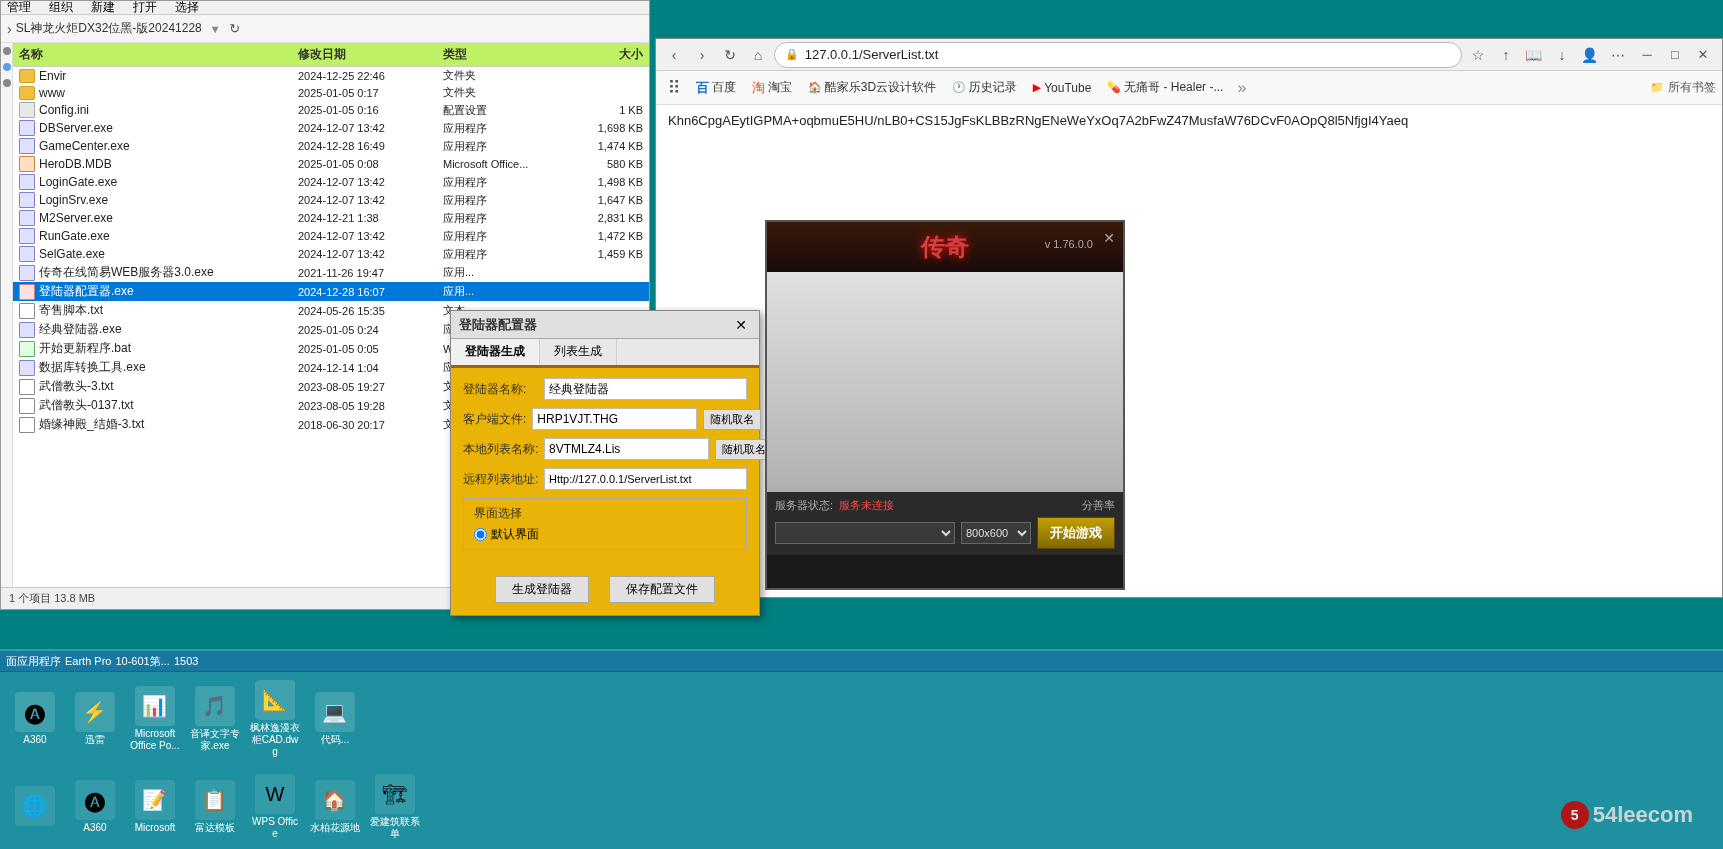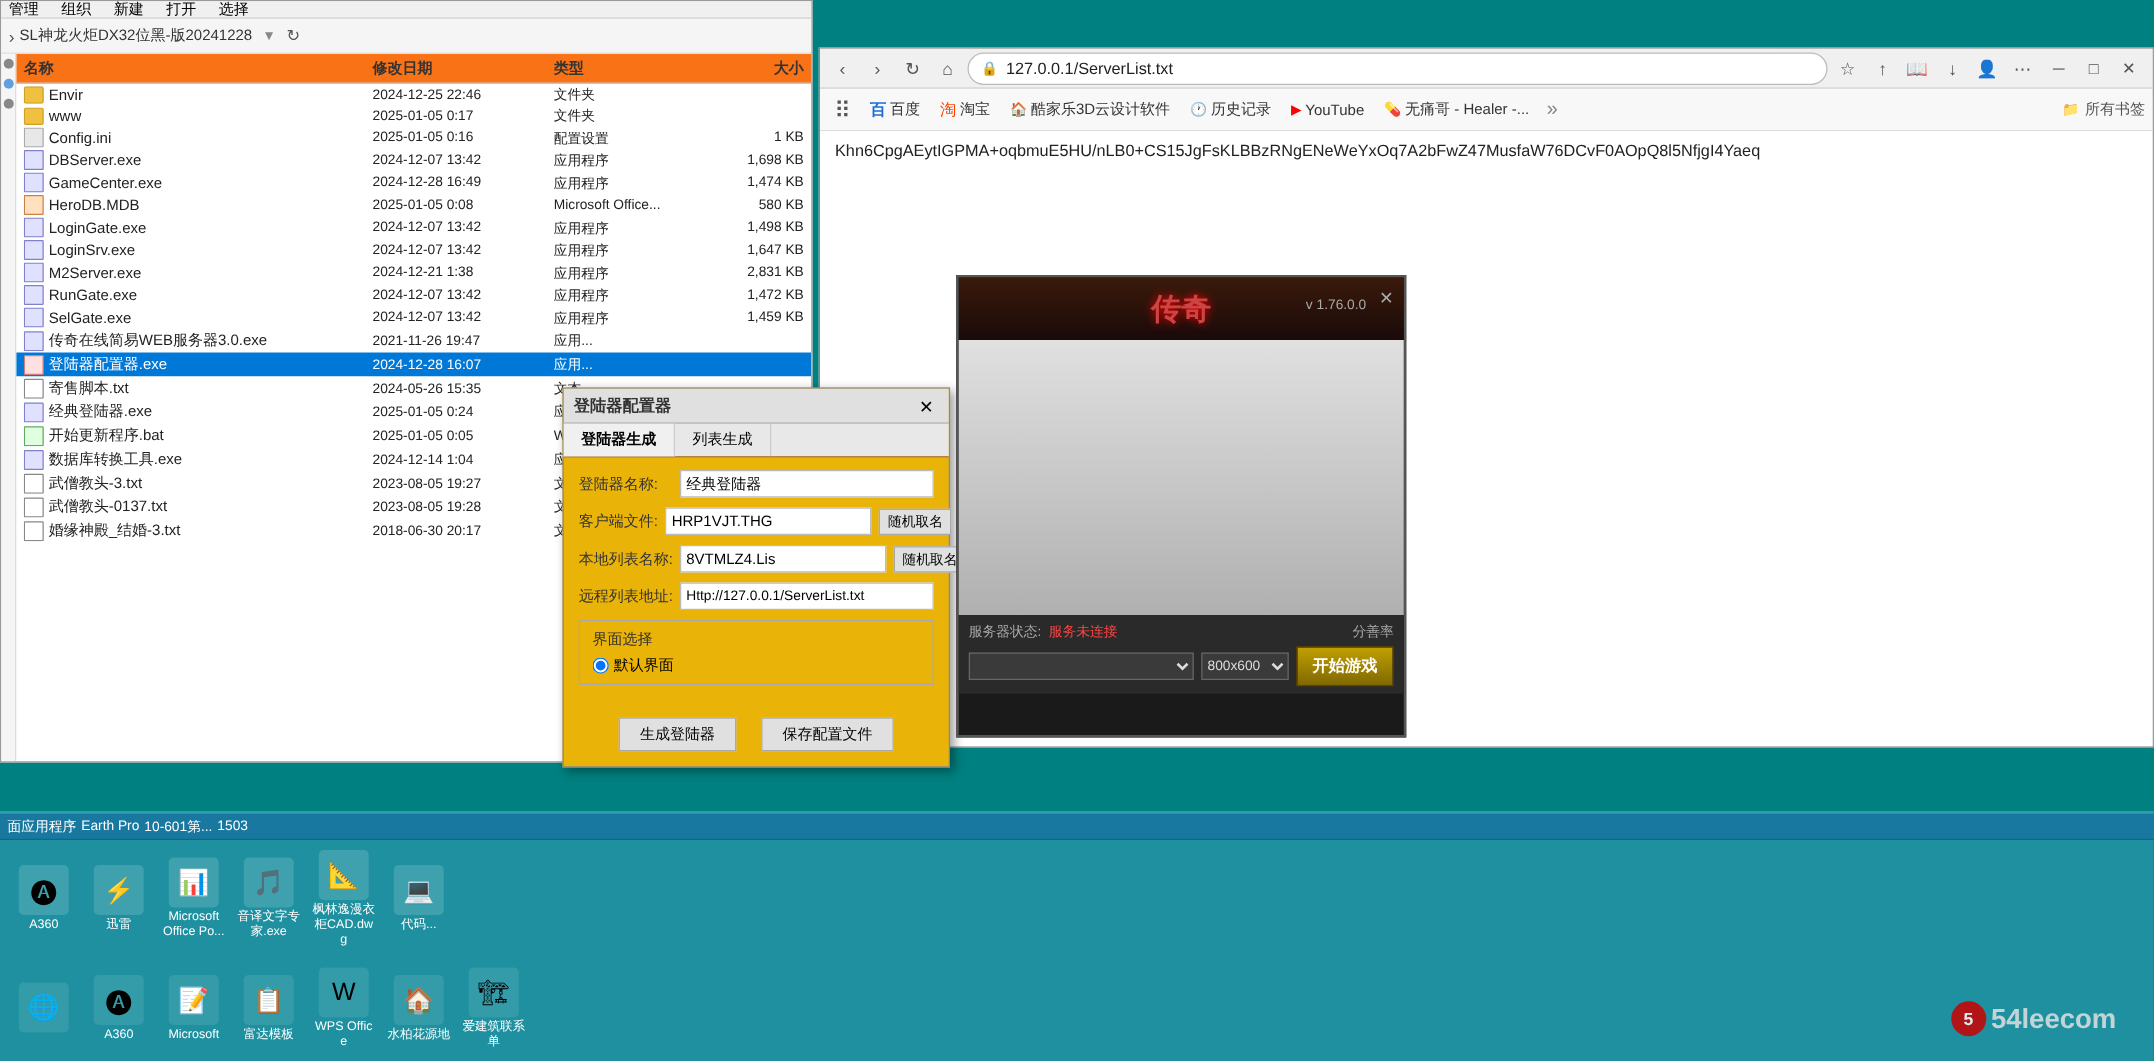--- a/index.html
+++ b/index.html
@@ -34,21 +34,21 @@
       width: 8px; height: 8px;
       background: #888;
       border-radius: 50%;
     }
     .file-list {
       flex: 1;
       overflow-y: auto;
     }
     .file-list-header {
       display: flex;
-      background: #f97316;
+      background: #bef264;
       border-bottom: 1px solid #ccc;
       padding: 3px 6px;
       font-size: 12px;
       font-weight: bold;
       color: #333;
     }
     .file-list-header .col-name { flex: 1; min-width: 160px; }
     .file-list-header .col-date { width: 145px; }
     .file-list-header .col-type { width: 120px; }
     .file-list-header .col-size { width: 80px; text-align: right; }
@@ -191,21 +191,21 @@
     .dialog-close {
       width: 20px; height: 20px;
       background: none;
       border: none;
       cursor: pointer;
       font-size: 14px;
       display: flex; align-items: center; justify-content: center;
     }
     .dialog-tabs {
       display: flex;
-      border-bottom: 1px solid #a16207;
+      border-bottom: 3px solid #a16207;
       background: #e8e8e8;
     }
     .dialog-tab {
       padding: 4px 14px;
       font-size: 12px;
       cursor: pointer;
       border-right: 1px solid #ccc;
     }
     .dialog-tab.active {
       background: #f0f0f0;
@@ -695,20 +695,23 @@
       <span>婚缘神殿_结婚-3.txt</span>
     </div>
     <div class="col-date">2018-06-30 20:17</div>
     <div class="col-type">文本...</div>
     <div class="col-size"></div>
   </div>
         </div>
     </div>
   </div>
 
+  <div class="explorer-status">
+    <span>1 个项目  13.8 MB</span>
+  </div>
 </div>
 
 <div class="browser">
 
   <div class="browser-titlebar">
     <button class="browser-nav-btn">‹</button>
     <button class="browser-nav-btn">›</button>
     <button class="browser-nav-btn">↻</button>
     <button class="browser-nav-btn">⌂</button>
     <div class="browser-address-bar">

